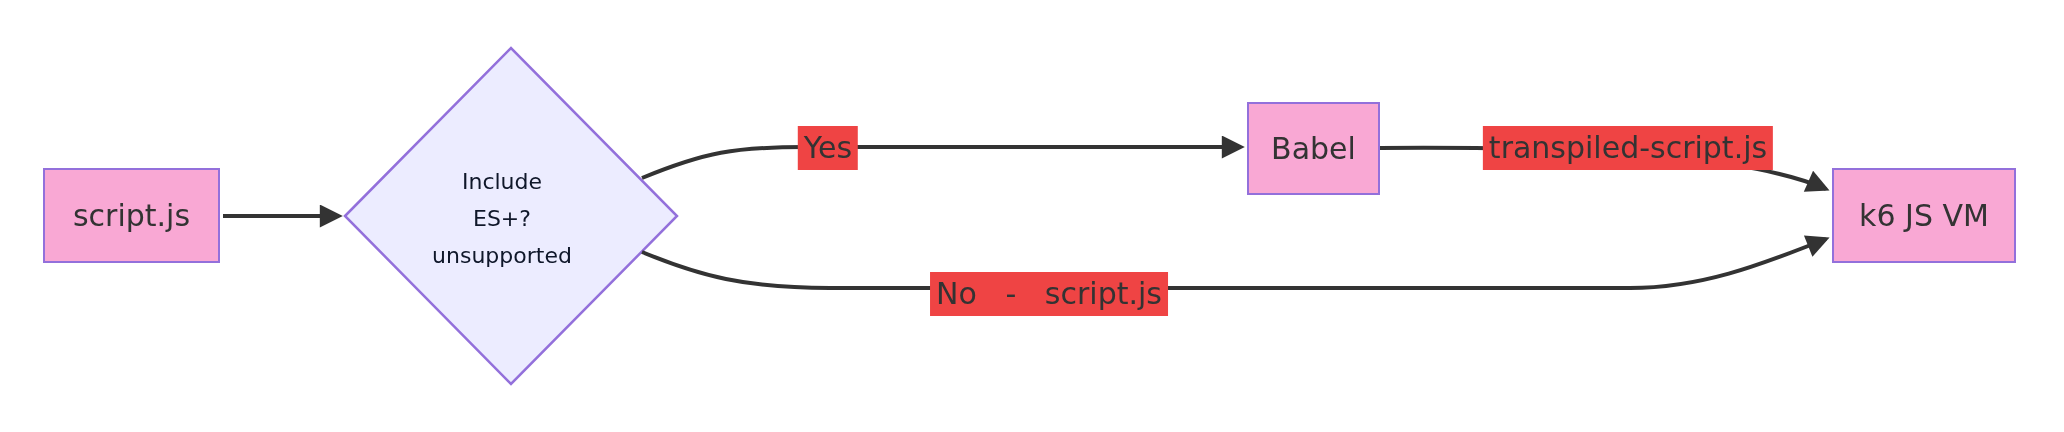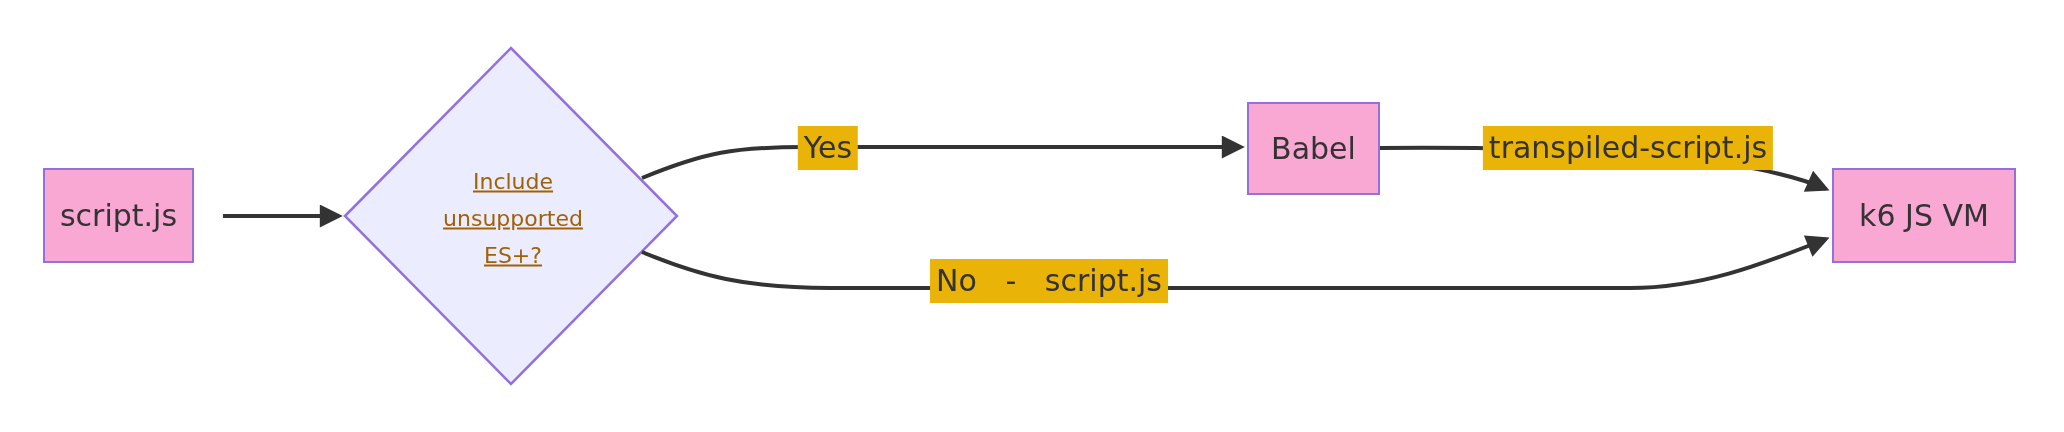--- a/index.html
+++ b/index.html
@@ -41,51 +41,50 @@
     background: #f9a8d4;
     border: 2.5px solid #9370DB;
     display: flex;
     align-items: center;
     justify-content: center;
     font-size: 30px;
     line-height: 1.2;
     color: #333333;
     white-space: nowrap;
   }
-  .node-script { left: 43px;  top: 168px; width: 151px; height: 95px; }
+  .node-script { left: 43px;  top: 168px; width: 177px; height: 95px; }
   .node-babel  { left: 1247px; top: 102px; width: 133px; height: 93px; }
   .node-k6     { left: 1832px; top: 168px; width: 184px; height: 95px; }
 
   .diamond-label {
     position: absolute;
     z-index: 2;
-    left: 513px;
+    left: 502px;
     top: 218px;
     transform: translate(-50%, -50%);
     text-align: center;
     font-size: 22px;
     line-height: 37px;
-    color: #a16207;
+    color: #0f172a;
     white-space: nowrap;
-    text-decoration: underline;
   }
   .edge-label {
     position: absolute;
     z-index: 3;
     transform: translate(-50%, -50%);
-    background: #eab308;
+    background: #ef4444;
     color: #333333;
     font-size: 30px;
     line-height: 1.2;
     padding: 4px 6px;
     white-space: pre;
   }
   .edge-label-yes        { left: 828px;  top: 148px; }
   .edge-label-transpiled { left: 1605px; top: 148px; margin-left: 23px; }
-  .edge-label-no         { left: 1049px; top: 281px; }
+  .edge-label-no         { left: 1049px; top: 294px; }
 </style>
 </head>
 <body>
 
 <div class="stage">
 
   <svg class="edges-layer" width="2064" height="432" viewBox="0 0 2064 432" xmlns="http://www.w3.org/2000/svg">
     <defs>
       <marker id="arrowhead" viewBox="0 0 12 12" refX="10" refY="6" markerWidth="27" markerHeight="23" markerUnits="userSpaceOnUse" orient="auto">
         <path d="M0,0 L12,6 L0,12 Z" fill="#333333"></path>
@@ -102,22 +101,22 @@
 
     <path class="edge-path" d="M 642 252 C 700 276, 745 288, 830 288 L 1630 288 C 1700 288, 1758 266, 1826 239" marker-end="url(#arrowhead)"></path>
   </svg>
 
   <div class="node node-script">
     <span>script.js</span>
   </div>
 
   <div class="diamond-label">
     <div>Include</div>
+    <div>ES+?</div>
     <div>unsupported</div>
-    <div>ES+?</div>
   </div>
 
   <div class="node node-babel">
     <span>Babel</span>
   </div>
 
   <div class="node node-k6">
     <span>k6 JS VM</span>
   </div>
 

